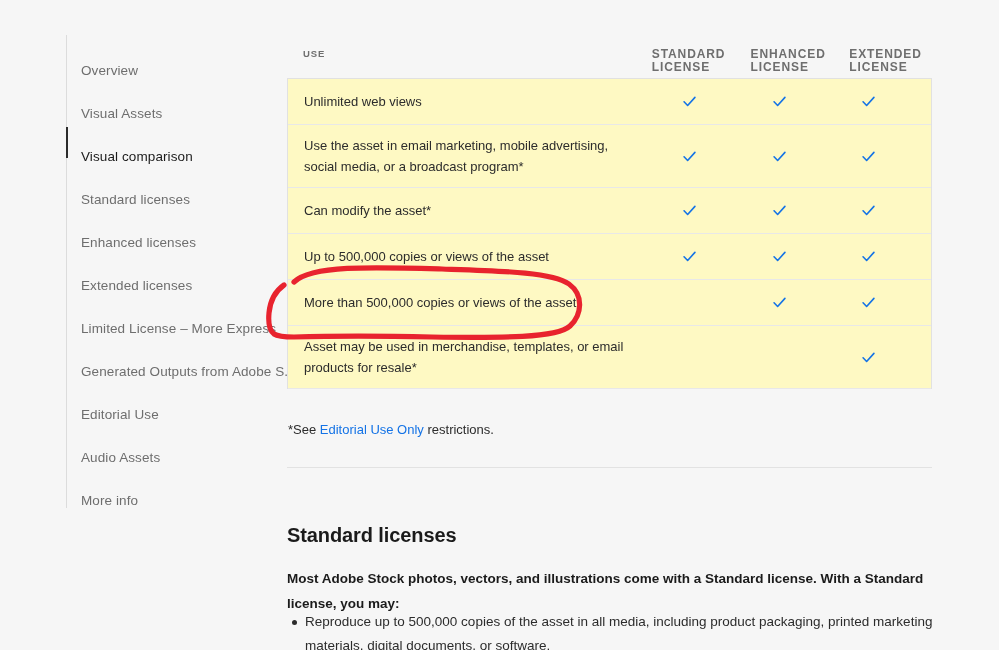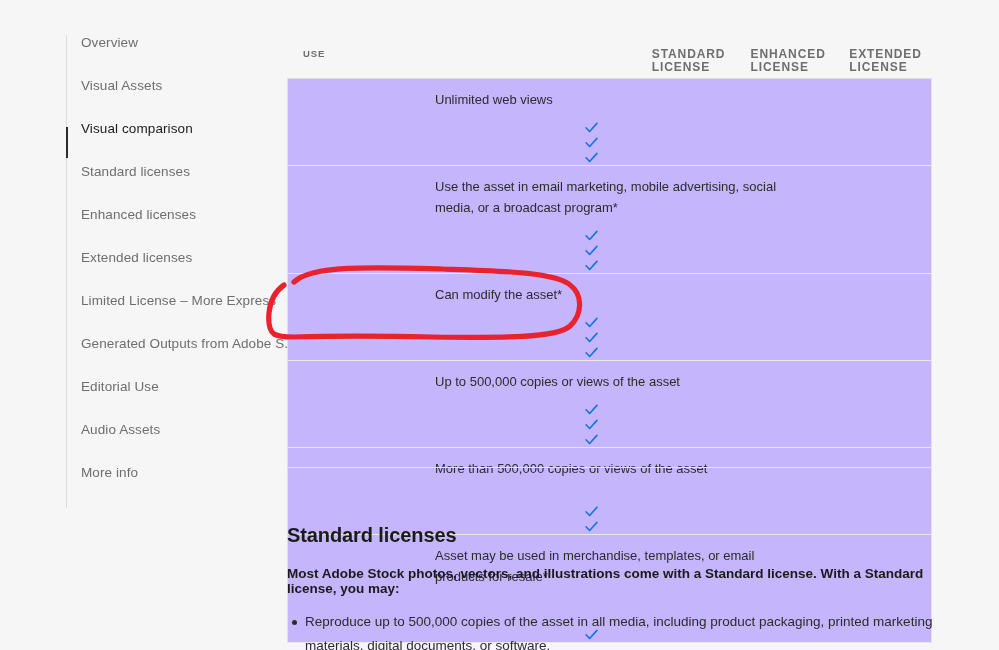--- a/index.html
+++ b/index.html
@@ -28,21 +28,21 @@
     top: 35px;
     width: 222px;
     height: 473px;
     border-left: 1px solid #dcdcdc;
     box-sizing: border-box;
   }
   .nav-item {
     position: relative;
     height: 43px;
     display: flex;
-    align-items: flex-start;
+    align-items: flex-end;
     padding-left: 14px;
     font-size: 13.5px;
     color: #6e6e6e;
     letter-spacing: 0.1px;
     white-space: nowrap;
     cursor: pointer;
   }
   .nav-item.active {
     color: #1b1b1b;
   }
@@ -103,24 +103,23 @@
   .tbody {
     border: 1px solid #e1e1e1;
     border-bottom: none;
     background: #ffffff;
     box-sizing: border-box;
   }
   .trow {
     display: flex;
     align-items: center;
     border-bottom: 1px solid #e8e8e8;
-    background: #c4b5fd;
+    background: #fef9c3;
     min-height: 46px;
     box-sizing: border-box;
-    flex-direction: column;
   }
   .trow.tall { min-height: 56px; }
   .cell-use {
     width: 381px;
     padding: 10px 22px 10px 16px;
     box-sizing: border-box;
     font-size: 13px;
     line-height: 21px;
     color: #2c2c2c;
   }
@@ -175,21 +174,21 @@
     color: #1b1b1b;
     letter-spacing: -0.1px;
   }
   #section-intro {
     position: absolute;
     left: 0;
     top: 552px;
     width: 648px;
     font-size: 13.5px;
     font-weight: 700;
-    line-height: 15px;
+    line-height: 25px;
     color: #1b1b1b;
   }
   #bullet-list {
     position: absolute;
     left: 0;
     top: 610px;
     width: 650px;
     margin: 0;
     padding: 0 0 0 18px;
     list-style: none;
@@ -424,20 +423,23 @@
               <span class="check">
                 <svg width="15" height="15" viewBox="0 0 16 16" fill="none" xmlns="http://www.w3.org/2000/svg">
                   <path d="M2.2 8.3 L6 12.2 L13.8 3.6" stroke="currentColor" stroke-width="1.7" stroke-linecap="round" stroke-linejoin="round"></path>
                 </svg>
               </span>
             </div>
           </div>
         </div>
     </div>
 
+    <div id="footnote">
+      <span>*See </span><a href="#">Editorial Use Only</a><span> restrictions.</span>
+    </div>
 
     <div id="divider"></div>
 
     <h2 id="section-heading">Standard licenses</h2>
 
     <p id="section-intro">Most Adobe Stock photos, vectors, and illustrations come with a Standard license. With a Standard license, you may:</p>
 
     <ul id="bullet-list">
         <li>Reproduce up to 500,000 copies of the asset in all media, including product packaging, printed marketing materials, digital documents, or software.</li>
       </ul>

